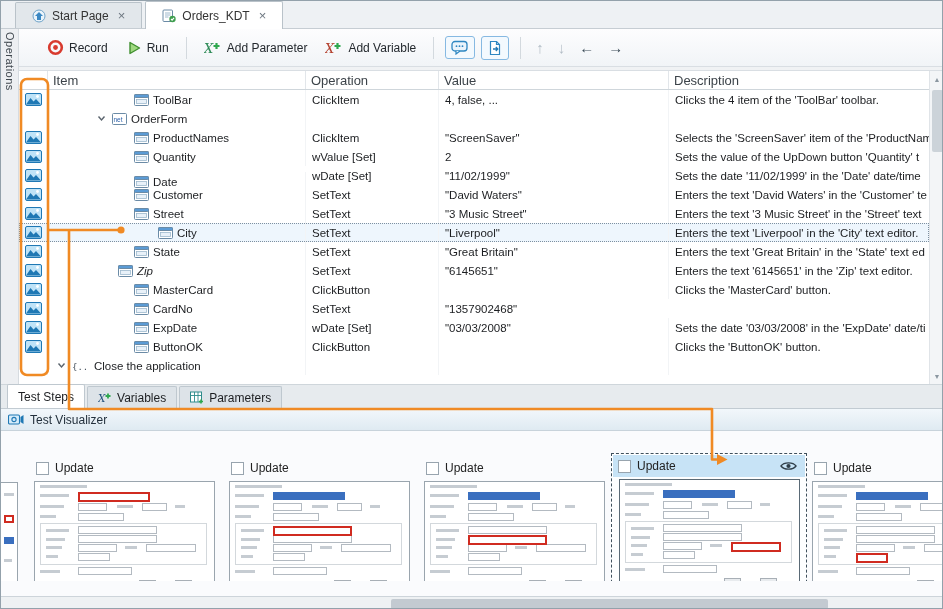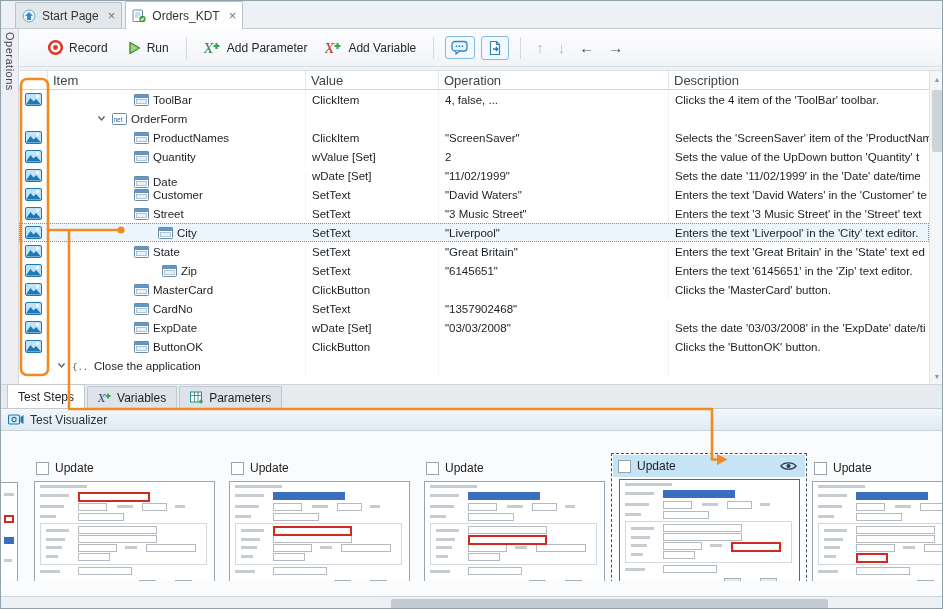--- a/index.html
+++ b/index.html
@@ -5,21 +5,21 @@
   * { box-sizing: border-box; margin: 0; padding: 0; }
   html, body { width: 943px; height: 609px; overflow: hidden; }
   body { font-family: "Liberation Sans", sans-serif; background: #dfe3e6; }
 
   .window { position: relative; width: 943px; height: 609px; background: #f0f2f4;
             border: 1px solid #93a1ab; overflow: hidden; font-size: 12px; color: #1c1e21; }
 
   
   .tabbar { position: absolute; top: 0; left: 0; right: 0; height: 28px; background: #eef1f4;
             border-bottom: 1px solid #c6cdd3; display: flex; align-items: flex-end; padding-left: 14px; }
-  .tab { display: flex; align-items: center; gap: 6px; height: 26px; padding: 0 6px;
+  .tab { display: flex; align-items: center; gap: 6px; height: 26px; padding: 0 16px;
          border: 1px solid #b9c2c9; border-bottom: none; background: #e2e7eb; color: #333;
          border-radius: 2px 2px 0 0; margin-right: 3px; white-space: nowrap; }
   .tab.active { background: #fff; height: 28px; margin-bottom: -1px; }
   .tab-close { font-size: 13px; color: #6d7780; margin-left: 3px; line-height: 1; }
 
   
   .mid { position: absolute; top: 28px; left: 0; width: 943px; height: 355px; display: flex; }
   .ops { width: 18px; background: #edeff2; border-right: 1px solid #d6dbe0; font-size: 11px; color: #40484f; }
   .ops span { writing-mode: vertical-rl; display: block; margin: 3px auto 0; letter-spacing: .5px; }
   .main { flex: 1; display: flex; flex-direction: column; min-width: 0; }
@@ -204,22 +204,22 @@
         <span class="arrow updown">↑</span>
         <span class="arrow updown">↓</span>
         <span class="arrow leftright">←</span>
         <span class="arrow leftright">→</span>
       </div>
 
       <div class="gridwrap">
         <div class="ghead">
           <div class="hc"></div>
           <div class="hc">Item</div>
+          <div class="hc">Operation</div>
           <div class="hc">Value</div>
-          <div class="hc">Operation</div>
           <div class="hc">Description</div>
         </div>
         <div class="gbody" id="grid-body">
             <div class="grow">
               <div class="cell-img">
                 <span class="ticon">
                   <svg width="17" height="13" viewBox="0 0 17 13">
                     <rect x="0.5" y="0.5" width="16" height="12" rx="1.5" fill="#bfe3f7" stroke="#1f78b4"></rect>
                     <path d="M1 11.5 L5.5 5 L8.5 8.5 L11 6 L16 11.5 Z" fill="#1f78b4"></path>
                     <circle cx="12.5" cy="3.5" r="1.4" fill="#ffffff"></circle>
@@ -433,21 +433,21 @@
             <div class="grow">
               <div class="cell-img">
                 <span class="ticon">
                   <svg width="17" height="13" viewBox="0 0 17 13">
                     <rect x="0.5" y="0.5" width="16" height="12" rx="1.5" fill="#bfe3f7" stroke="#1f78b4"></rect>
                     <path d="M1 11.5 L5.5 5 L8.5 8.5 L11 6 L16 11.5 Z" fill="#1f78b4"></path>
                     <circle cx="12.5" cy="3.5" r="1.4" fill="#ffffff"></circle>
                   </svg>
                 </span>
               </div>
-              <div class="cell-item" style="padding-left: 114px;">
+              <div class="cell-item" style="padding-left: 70px; font-style: italic;">
                 <span class="ticon">
                   <svg width="15" height="12" viewBox="0 0 15 12">
                     <rect x="0.5" y="0.5" width="14" height="11" rx="1" fill="#ffffff" stroke="#6b8ba6"></rect>
                     <rect x="0.5" y="0.5" width="14" height="3" rx="1" fill="#5b9bd5" stroke="#6b8ba6"></rect>
                     <rect x="2.5" y="5.5" width="10" height="4" fill="#e8f1f9" stroke="#9db8cc" stroke-width="0.8"></rect>
                   </svg>
                 </span>
                 <span class="ilabel">Zip</span>
               </div>
               <div class="cell-op">SetText</div>

